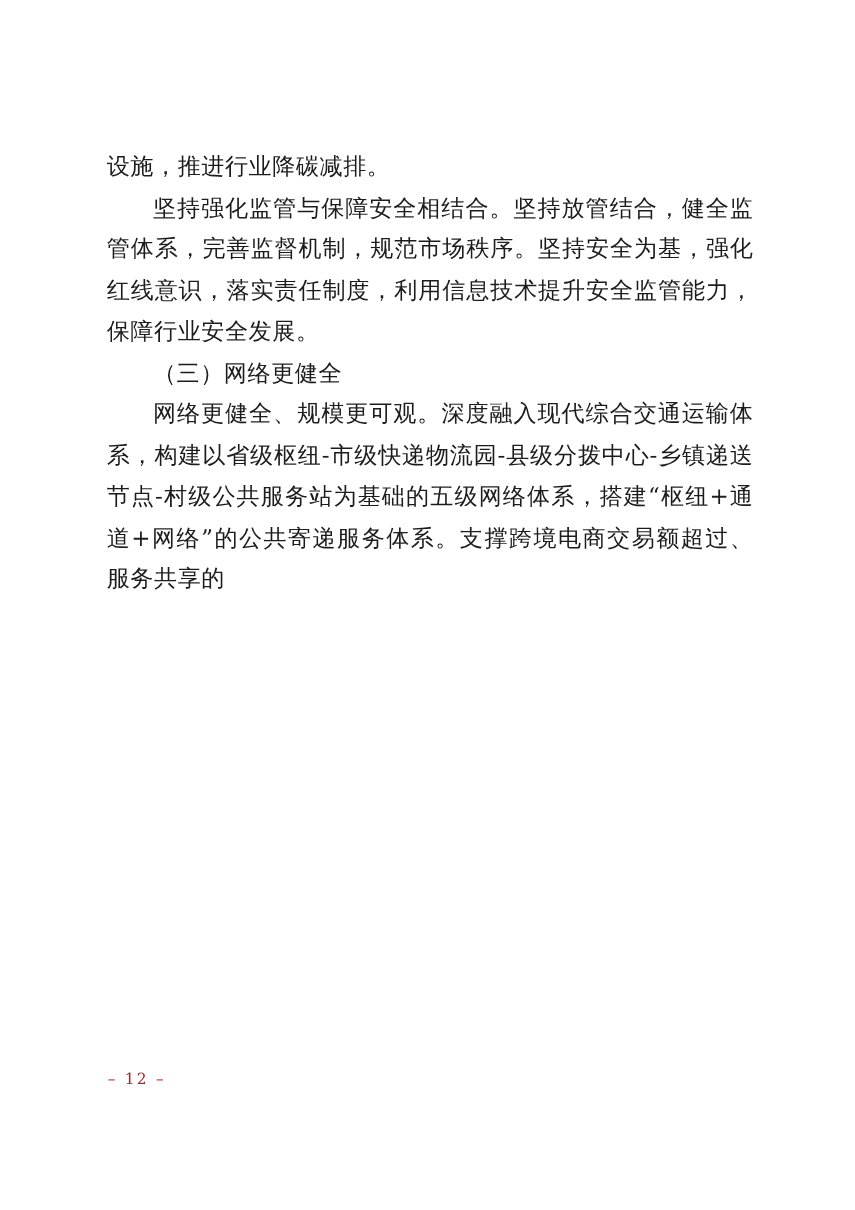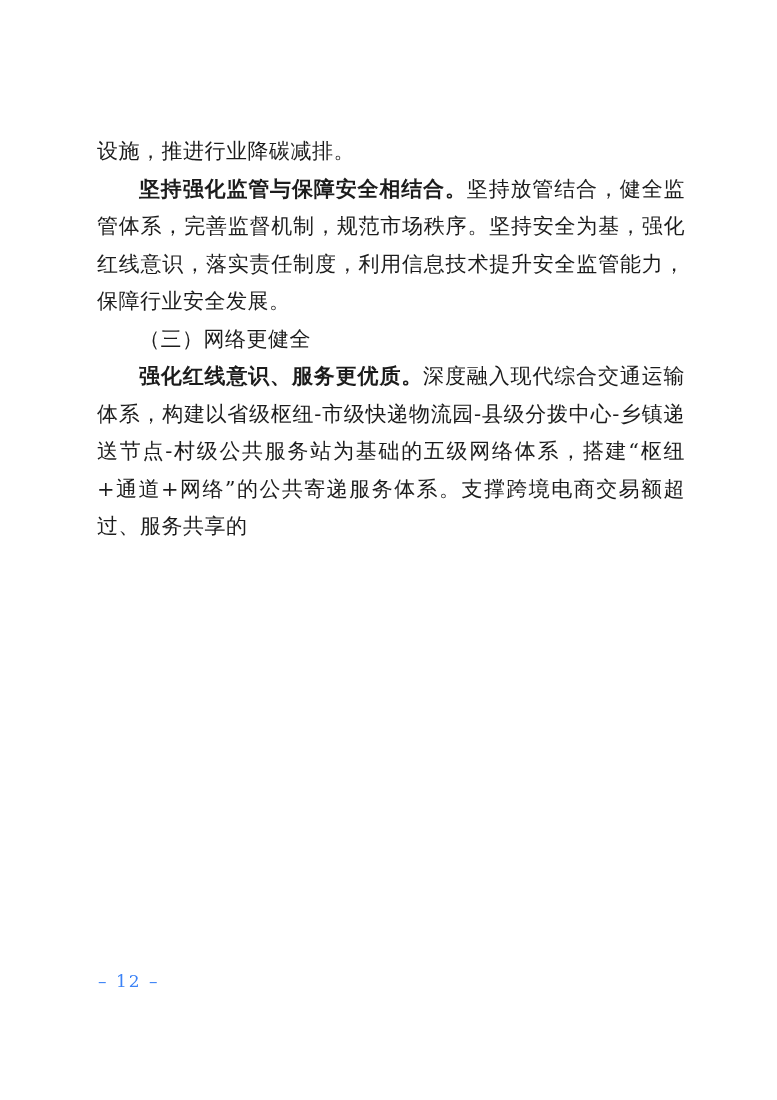--- a/index.html
+++ b/index.html
@@ -27,52 +27,52 @@
     letter-spacing: 0.5px;
   }
   .text-block p {
     margin: 0;
     padding: 0;
   }
   .para-indent {
     text-indent: 2em;
   }
   .lead-bold {
-    font-weight: bold;
+    font-weight: normal;
     font-family: "DejaVu Sans", "Liberation Sans", sans-serif;
   }
   .section-heading {
     text-indent: 2em;
     font-weight: 500;
   }
   .page-number {
     position: absolute;
     left: 98px;
     top: 971px;
-    font-size: 17px;
+    font-size: 14px;
     line-height: 20px;
     letter-spacing: 2px;
-    color: #3b82f6;
+    color: #b91c1c;
     font-family: "DejaVu Serif", "Liberation Serif", serif;
   }
 </style>
 </head>
 <body>
 
 <div class="page">
 
   <div class="text-block">
 
     <p><span>设施，推进行业降碳减排。</span></p>
 
     <p class="para-indent"><span class="lead-bold">坚持强化监管与保障安全相结合。</span><span>坚持放管结合，健全监管体系，完善监督机制，规范市场秩序。坚持安全为基，强化红线意识，落实责任制度，利用信息技术提升安全监管能力，保障行业安全发展。</span></p>
 
     <p class="section-heading"><span>（三）网络更健全</span></p>
 
 
 
-    <p class="para-indent"><span class="lead-bold">强化红线意识、服务更优质。</span><span>深度融入现代综合交通运输体系，构建以省级枢纽-市级快递物流园-县级分拨中心-乡镇递送节点-村级公共服务站为基础的五级网络体系，搭建“枢纽+通道+网络”的公共寄递服务体系。支撑跨境电商交易额超过、服务共享的</span></p>
+    <p class="para-indent"><span class="lead-bold">网络更健全、规模更可观。</span><span>深度融入现代综合交通运输体系，构建以省级枢纽-市级快递物流园-县级分拨中心-乡镇递送节点-村级公共服务站为基础的五级网络体系，搭建“枢纽+通道+网络”的公共寄递服务体系。支撑跨境电商交易额超过、服务共享的</span></p>
 
   </div>
 
   <div class="page-number"><span>– 12 –</span></div>
 
 </div>
 
 </body></html>

